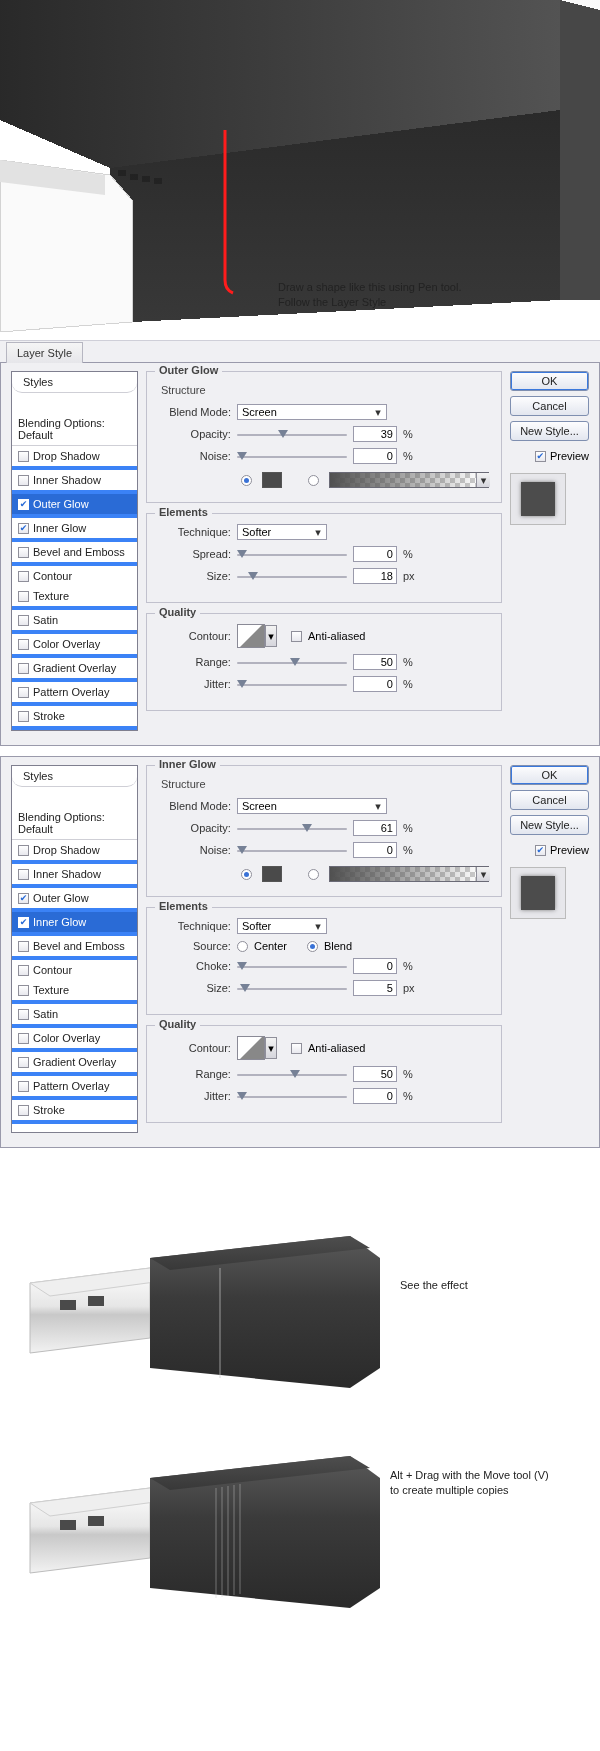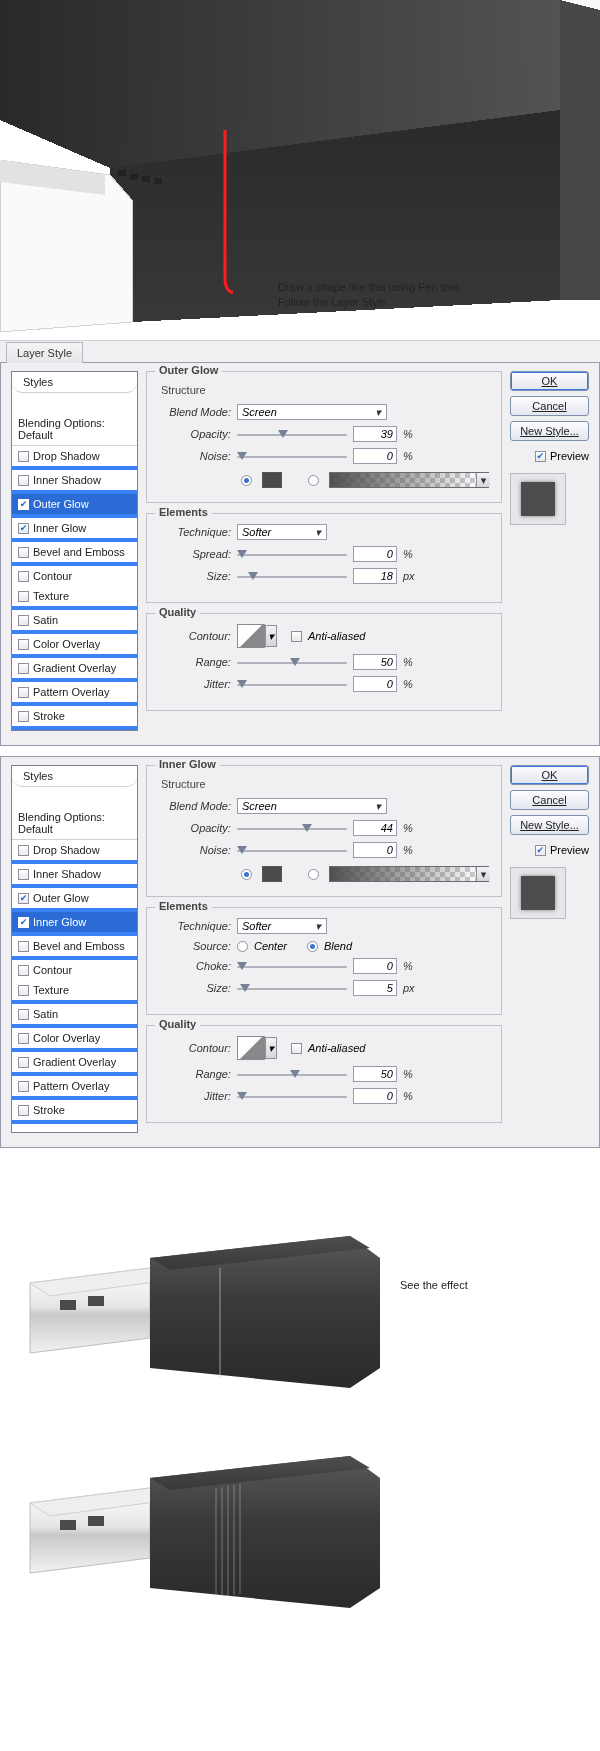--- a/index.html
+++ b/index.html
@@ -17,21 +17,21 @@
   .styles-col .opt.active { background: #2a6bd6; color: #fff; }
   .chk { width: 11px; height: 11px; border: 1px solid #8f8f9a; background: linear-gradient(#fff,#e8e8ee); display: inline-flex; align-items: center; justify-content: center; font-size: 8px; line-height: 8px; color: #2a6bd6; }
   .chk.on::after { content: "✔"; color: #2a6bd6; font-size: 9px; }
   .opt.active .chk { border-color: #fff; background: #fff; }
   .indent { padding-left: 20px; }
   .subnc { border: none !important; }
   .panel-col { flex: 1; }
   .group { border: 1px solid #c1c1cd; margin-bottom: 10px; padding: 10px 12px 12px 12px; position: relative; }
   .group .gtitle { position: absolute; top: -8px; left: 8px; background: #f0f0f3; padding: 0 4px; color: #444; font-weight: bold; }
   .group .sub { color: #444; font-weight: normal; margin: 2px 0 8px 2px; display: inline-block; }
-  .row { display: flex; align-items: center; gap: 6px; margin-bottom: 6px; font-style: italic; }
+  .row { display: flex; align-items: center; gap: 6px; margin-bottom: 6px; }
   .lbl { width: 72px; text-align: right; color: #333; }
   .select { flex: none; border: 1px solid #9a9aab; background: #fff; padding: 1px 18px 1px 4px; min-width: 90px; position: relative; }
   .select .arr { position: absolute; right: 2px; top: 1px; width: 12px; height: 12px; display: flex; align-items: center; justify-content: center; color: #333; }
   .slider { position: relative; width: 110px; height: 12px; }
   .slider .track { position: absolute; top: 6px; left: 0; right: 0; height: 2px; background: #b2b2be; border-radius: 1px; }
   .slider .thumb { position: absolute; top: 2px; width: 0; height: 0; border-left: 5px solid transparent; border-right: 5px solid transparent; border-top: 8px solid #768196; }
   .nin { width: 44px; border: 1px solid #9a9aab; padding: 1px 3px; text-align: right; background: #fff; }
   .unit { color: #333; }
   .radio-row { display: flex; align-items: center; gap: 10px; margin: 8px 0 2px 0; }
   .radio { width: 11px; height: 11px; border: 1px solid #8f8f9a; border-radius: 50%; display: inline-flex; align-items: center; justify-content: center; background: #fff; }
@@ -40,21 +40,21 @@
   .grad { width: 160px; height: 16px; border: 1px solid #6a6a76; position: relative;
     background:
       linear-gradient(to right, rgba(80,80,80,1) 0%, rgba(80,80,80,0) 95%),
       repeating-conic-gradient(#ccc 0% 25%, #fff 0% 50%);
     background-size: auto, 10px 10px;
   }
   .grad .garr { position: absolute; right: -2px; top: 0; bottom: 0; width: 14px; background: linear-gradient(#f3f3f3,#d5d5dc); border-left: 1px solid #8f8f9a; display: flex; align-items: center; justify-content: center; color: #333; }
   .contour-sw { width: 28px; height: 24px; border: 1px solid #8a8a96; position: relative; background: linear-gradient(135deg,#fff 0%, #fff 48%, #888 52%, #888 100%); }
   .contour-sw .carr { position: absolute; right: -13px; top: 0; bottom: 0; width: 12px; background: linear-gradient(#f3f3f3,#d5d5dc); border: 1px solid #8f8f9a; display: flex; align-items: center; justify-content: center; }
   .right-col { width: 100px; display: flex; flex-direction: column; align-items: stretch; gap: 5px; }
-  .wbtn { border: 1px solid #7f8fb0; background: linear-gradient(#fdfdfe,#e2e6ef); border-radius: 3px; padding: 3px 0; text-align: center; color: #222; text-decoration: underline; }
+  .wbtn { border: 1px solid #7f8fb0; background: linear-gradient(#fdfdfe,#e2e6ef); border-radius: 3px; padding: 3px 0; text-align: center; color: #222; }
   .wbtn.primary { box-shadow: 0 0 0 1px #3a78dc inset; }
   .preview-row { display: flex; align-items: center; gap: 4px; justify-content: flex-end; margin-top: 4px; }
   .preview-swatch { width: 56px; height: 52px; border: 1px solid #bbb; background: #e7e7eb; margin-top: 6px; display: flex; align-items: center; justify-content: center; }
   .preview-swatch .inner { width: 34px; height: 34px; background: #4c4c4c; box-shadow: 0 0 4px rgba(80,80,80,.7); }
 </style>
 </head>
 <body>
 
 <div class="illus" style="height:340px;">
   <svg viewBox="0 0 600 340" width="600" height="340">
@@ -334,21 +334,21 @@
       <div class="row">
         <span class="lbl">Blend Mode:</span>
         <div class="select" style="min-width:150px"><span>Screen</span><span class="arr">▾</span></div>
       </div>
       <div class="row">
         <span class="lbl">Opacity:</span>
         <div class="slider">
               <div class="track"></div>
               <div class="thumb" style="left:59%"></div>
             </div>
-        <div class="nin">44</div>
+        <div class="nin">61</div>
         <span class="unit">%</span>
       </div>
       <div class="row">
         <span class="lbl">Noise:</span>
         <div class="slider">
               <div class="track"></div>
               <div class="thumb" style="left:0%"></div>
             </div>
         <div class="nin">0</div>
         <span class="unit">%</span>
@@ -490,13 +490,17 @@
           <line x1="192" y1="39" x2="192" y2="149"></line>
         <line x1="198" y1="38" x2="198" y2="148"></line>
           <line x1="204" y1="37" x2="204" y2="147"></line>
         <line x1="210" y1="36" x2="210" y2="146"></line>
       </g>
     </g>
   </svg>
   <div class="annot" style="position:absolute; left:400px; top:110px;">
     <div>See the effect</div>
   </div>
+  <div class="annot" style="position:absolute; left:390px; top:300px;">
+    <div>Alt + Drag with the Move tool (V)</div>
+    <div>to create multiple copies</div>
+  </div>
 </div>
 
 </body></html>

